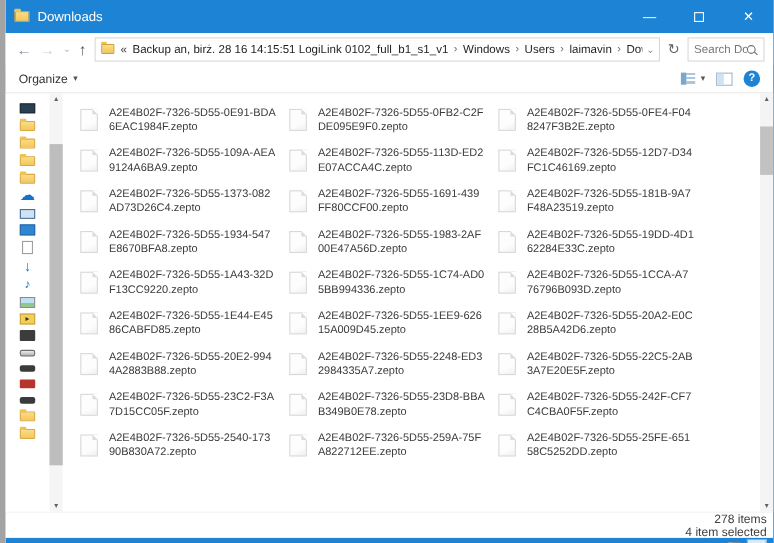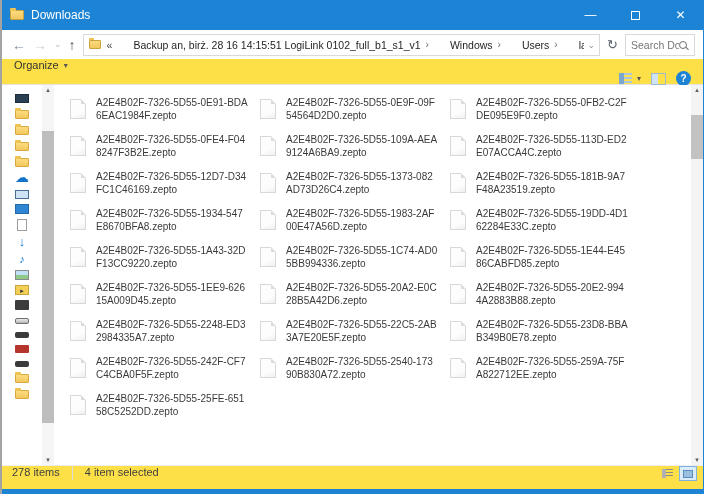--- a/index.html
+++ b/index.html
@@ -1,19 +1,19 @@
 <!DOCTYPE html>
 <html><head>
 <meta charset="utf-8">
 <style>
   * { margin:0; padding:0; box-sizing:border-box; }
   html,body { background:#555; }
   body { font-family:"Liberation Sans", sans-serif; }
-  .window { position:relative; width:704px; height:494px; background:#fde047; overflow:hidden;
-            border-left:2px solid #a3a3a3; border-right:1px solid #1d83d4; }
+  .window { position:relative; width:704px; height:494px; background:#ffffff; overflow:hidden;
+            border-left:5px solid #a3a3a3; border-right:1px solid #1d83d4; }
 
   
   .titlebar { height:30px; background:#1d83d4; display:flex; align-items:center; padding-left:8px; }
   .tb-folder { width:14px; height:10px; background:linear-gradient(#fbdc7f,#f3c75f); border:1px solid #caa23c;
                border-radius:1px; position:relative; margin-right:7px; }
   .tb-folder::before { content:""; position:absolute; top:-3px; left:-1px; width:6px; height:3px;
                background:#eec253; border-radius:1px 1px 0 0; }
   .tb-title { color:#fff; font-size:12px; }
   .win-controls { margin-left:auto; display:flex; height:30px; }
   .wc { width:45px; height:30px; display:flex; align-items:center; justify-content:center;
@@ -28,34 +28,34 @@
   .arr-hist { color:#b9bec4; font-size:9px; }
   .arr-up   { color:#4f5a64; }
   .addressbox { flex:1; height:22px; border:1px solid #d9d9d9; display:flex; align-items:center;
                 padding:0 4px 0 5px; overflow:hidden; white-space:nowrap; }
   .ab-folder { width:12px; height:9px; background:linear-gradient(#fbdc7f,#f3c75f); border:1px solid #caa23c;
                border-radius:1px; position:relative; margin-right:6px; flex:0 0 auto; }
   .ab-folder::before { content:""; position:absolute; top:-3px; left:-1px; width:5px; height:2px; background:#eec253; }
   .crumbs { display:flex; align-items:center; overflow:hidden; white-space:nowrap; flex:1;
             font-size:10.5px; color:#1f1f1f; }
   .crumb-lead { color:#444; margin-right:5px; }
-  .crumb-seg { display:flex; align-items:center;margin-left:16px; }
+  .crumb-seg { display:flex; align-items:center; }
   .crumb-sep { color:#6d6d6d; margin:0 5px; font-size:10px; }
   .crumb-seg:last-child .crumb-sep { display:none; }
   .ab-drop { color:#8b9197; font-size:9px; margin-left:4px; flex:0 0 auto; }
   .refresh-btn { color:#5a646d; font-size:13px; }
   .searchbox { width:70px; height:22px; border:1px solid #d9d9d9; display:flex; align-items:center; padding:0 3px 0 5px; }
   .searchbox input { border:none; outline:none; width:48px; font-family:"Liberation Sans",sans-serif;
                      font-size:10.5px; color:#8a8a8a; }
   .mag { position:relative; width:8px; height:8px; border:1.4px solid #707070; border-radius:50%; flex:0 0 auto; }
   .mag::after { content:""; position:absolute; width:4px; height:1.4px; background:#707070;
                 bottom:-1.5px; right:-3px; transform:rotate(45deg); }
 
   
-  .toolbar { height:26px; display:flex; padding:0 12px; border-bottom:1px solid #e3e3e3;flex-direction:column; }
+  .toolbar { height:26px; display:flex; padding:0 12px; border-bottom:1px solid #e3e3e3; }
   .organize { font-size:11px; color:#333; display:flex; align-items:center; gap:5px; }
   .caret { font-size:8px; color:#555; }
   .tb-right { margin-left:auto; display:flex; align-items:center; gap:10px; }
   .views-btn { display:flex; align-items:center; gap:5px; }
   .views-glyph { width:13px; height:11px;
      background:repeating-linear-gradient(#aac6e0 0 2px, transparent 2px 4px); border-left:5px solid #7ba7cc; }
   .pane-btn { width:15px; height:12px; border:1px solid #9fb8cc; display:flex; }
   .pane-btn i { display:block; width:6px; height:100%; background:#cfe3f5; }
   .help-btn { width:15px; height:15px; border-radius:50%; background:#1d83d4; color:#fff;
               font-size:10px; font-weight:bold; display:flex; align-items:center; justify-content:center; }
@@ -103,22 +103,22 @@
   .file-icon::before { content:""; position:absolute; top:-1px; right:-1px; border-style:solid;
                border-width:0 5px 5px 0; border-color:#fff #fff #dcdcdc #dcdcdc; }
   .file-name { font-size:10px; line-height:13px; color:#3a3a3a; word-break:break-all; width:152px; }
   .tile.selected { background:#cce8ff; outline:4px solid #e0191c; outline-offset:2px; }
 
   
   .vscroll { width:12px; flex:0 0 auto; background:#f4f4f4; position:relative; }
   .vscroll .thumb { position:absolute; top:30px; height:44px; left:0; right:0; background:#c2c2c2; }
 
   
-  .statusbar { height:24px; display:flex; align-items:flex-start; padding:0 6px 0 10px;
-               font-size:11px; color:#3f3f3f; border-top:1px solid #eee; }
+  .statusbar { height:24px; display:flex; align-items:flex-end; padding:0 6px 0 10px;
+               font-size:11px; color:#3f3f3f; border-top:1px solid #eee;flex-direction:column; }
   .sb-sep { width:1px; height:14px; background:#dcdcdc; margin:0 12px; }
   .sb-right { margin-left:auto; display:flex; align-items:center; gap:3px; }
   .sb-btn { width:18px; height:15px; display:flex; align-items:center; justify-content:center; border:1px solid transparent; }
   .details-glyph { width:11px; height:9px;
       background:repeating-linear-gradient(#8a8a8a 0 1px, transparent 1px 3px); border-left:4px solid #b0b0b0; }
   .sb-btn.active { border-color:#7fb2df; background:#dcebf8; }
   .thumbs-glyph { width:10px; height:8px; background:#9abfe0; border:1px solid #5a8cbf; }
 
   .bottomstrip { height:5px; background:#1d83d4; }
 </style>
@@ -233,24 +233,20 @@
     </div>
 
     <div class="filegrid">
 
     <div class="tile">
           <span class="file-icon"></span>
           <span class="file-name">A2E4B02F-7326-5D55-0E91-BDA6EAC1984F.zepto</span>
         </div>
         <div class="tile">
           <span class="file-icon"></span>
-          <span class="file-name">A2E4B02F-7326-5D55-0E9F-09F54564D2D0.zepto</span>
-        </div>
-        <div class="tile">
-          <span class="file-icon"></span>
           <span class="file-name">A2E4B02F-7326-5D55-0FB2-C2FDE095E9F0.zepto</span>
         </div>
         <div class="tile">
           <span class="file-icon"></span>
           <span class="file-name">A2E4B02F-7326-5D55-0FE4-F048247F3B2E.zepto</span>
         </div>
         <div class="tile">
           <span class="file-icon"></span>
           <span class="file-name">A2E4B02F-7326-5D55-109A-AEA9124A6BA9.zepto</span>
         </div>
@@ -261,20 +257,24 @@
         <div class="tile">
           <span class="file-icon"></span>
           <span class="file-name">A2E4B02F-7326-5D55-12D7-D34FC1C46169.zepto</span>
         </div>
         <div class="tile">
           <span class="file-icon"></span>
           <span class="file-name">A2E4B02F-7326-5D55-1373-082AD73D26C4.zepto</span>
         </div>
         <div class="tile">
           <span class="file-icon"></span>
+          <span class="file-name">A2E4B02F-7326-5D55-1691-439FF80CCF00.zepto</span>
+        </div>
+        <div class="tile">
+          <span class="file-icon"></span>
           <span class="file-name">A2E4B02F-7326-5D55-181B-9A7F48A23519.zepto</span>
         </div>
         <div class="tile">
           <span class="file-icon"></span>
           <span class="file-name">A2E4B02F-7326-5D55-1934-547E8670BFA8.zepto</span>
         </div>
         <div class="tile">
           <span class="file-icon"></span>
           <span class="file-name">A2E4B02F-7326-5D55-1983-2AF00E47A56D.zepto</span>
         </div>
@@ -285,20 +285,24 @@
         <div class="tile">
           <span class="file-icon"></span>
           <span class="file-name">A2E4B02F-7326-5D55-1A43-32DF13CC9220.zepto</span>
         </div>
         <div class="tile">
           <span class="file-icon"></span>
           <span class="file-name">A2E4B02F-7326-5D55-1C74-AD05BB994336.zepto</span>
         </div>
         <div class="tile">
           <span class="file-icon"></span>
+          <span class="file-name">A2E4B02F-7326-5D55-1CCA-A776796B093D.zepto</span>
+        </div>
+        <div class="tile">
+          <span class="file-icon"></span>
           <span class="file-name">A2E4B02F-7326-5D55-1E44-E4586CABFD85.zepto</span>
         </div>
         <div class="tile">
           <span class="file-icon"></span>
           <span class="file-name">A2E4B02F-7326-5D55-1EE9-62615A009D45.zepto</span>
         </div>
         <div class="tile">
           <span class="file-icon"></span>
           <span class="file-name">A2E4B02F-7326-5D55-20A2-E0C28B5A42D6.zepto</span>
         </div>
@@ -306,20 +310,24 @@
           <span class="file-icon"></span>
           <span class="file-name">A2E4B02F-7326-5D55-20E2-9944A2883B88.zepto</span>
         </div>
         <div class="tile">
           <span class="file-icon"></span>
           <span class="file-name">A2E4B02F-7326-5D55-2248-ED32984335A7.zepto</span>
         </div>
         <div class="tile">
           <span class="file-icon"></span>
           <span class="file-name">A2E4B02F-7326-5D55-22C5-2AB3A7E20E5F.zepto</span>
+        </div>
+        <div class="tile">
+          <span class="file-icon"></span>
+          <span class="file-name">A2E4B02F-7326-5D55-23C2-F3A7D15CC05F.zepto</span>
         </div>
         <div class="tile">
           <span class="file-icon"></span>
           <span class="file-name">A2E4B02F-7326-5D55-23D8-BBAB349B0E78.zepto</span>
         </div>
         <div class="tile">
           <span class="file-icon"></span>
           <span class="file-name">A2E4B02F-7326-5D55-242F-CF7C4CBA0F5F.zepto</span>
         </div>
         <div class="tile">

